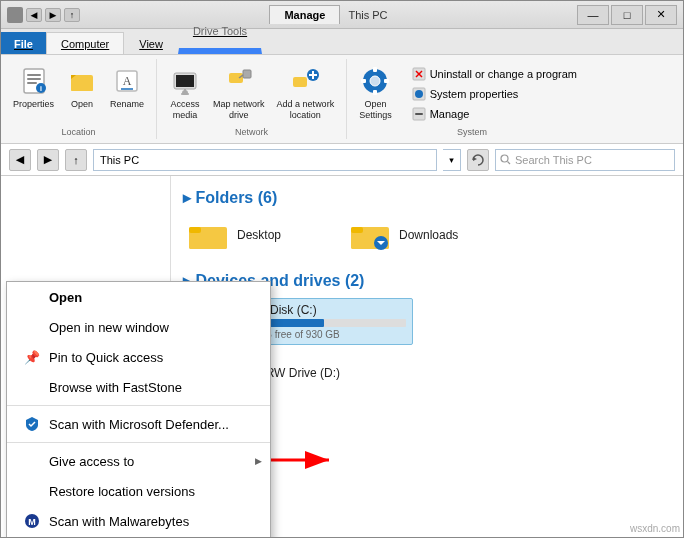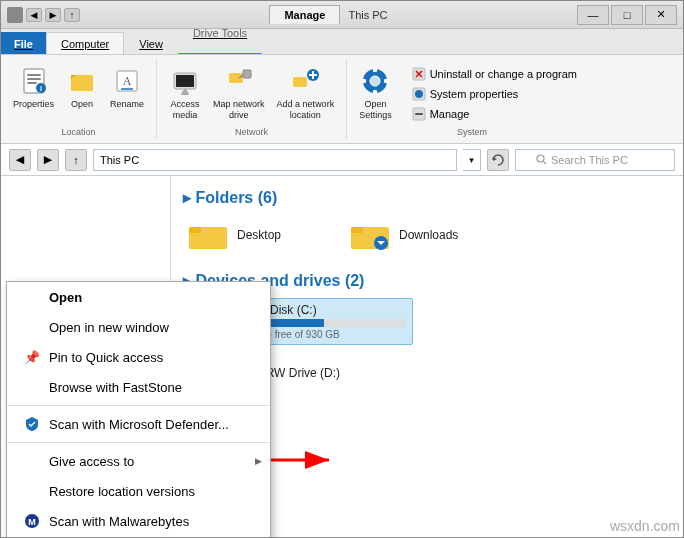--- a/index.html
+++ b/index.html
@@ -118,21 +118,21 @@
       font-weight: 500;
     }
     .ribbon-tab.file {
       background: #1a6fbd;
       color: white;
       font-weight: 600;
       padding: 4px 12px;
     }
     .ribbon-tab.drive-tools {
       color: #666;
-      border-bottom: 1px solid #3b82f6;
+      border-bottom: 6px solid #3b82f6;
       height: 42px;
     }
     .ribbon-body {
       display: flex;
       padding: 4px 0;
       height: 88px;
     }
     .ribbon-group {
       display: flex;
       flex-direction: column;
@@ -246,27 +246,27 @@
       height: 22px;
       background: #e0e0e0;
       border: 1px solid #bbb;
       border-radius: 2px;
       display: flex;
       align-items: center;
       justify-content: center;
       cursor: pointer;
     }
     .search-box {
-      width: 160px;
+      width: 180px;
       height: 22px;
       border: 1px solid #b0c4d8;
       background: white;
       display: flex;
       align-items: center;
-      padding: 0 20px;
+      padding: 0 4px;
       gap: 4px;
       font-size: 11px;
       color: #999;
     }
 
     
     .main-content {
       flex: 1;
       display: flex;
       overflow: hidden;
@@ -410,21 +410,21 @@
       align-items: center;
       justify-content: center;
       flex-shrink: 0;
     }
 
     
     .watermark {
       position: absolute;
       bottom: 4px;
       right: 4px;
-      font-size: 14px;
+      font-size: 10px;
       color: #aaa;
     }
   </style>
 </head>
 <body>
 
 <div class="window">
 
   <div class="title-bar">
     <div class="title-bar-left">

